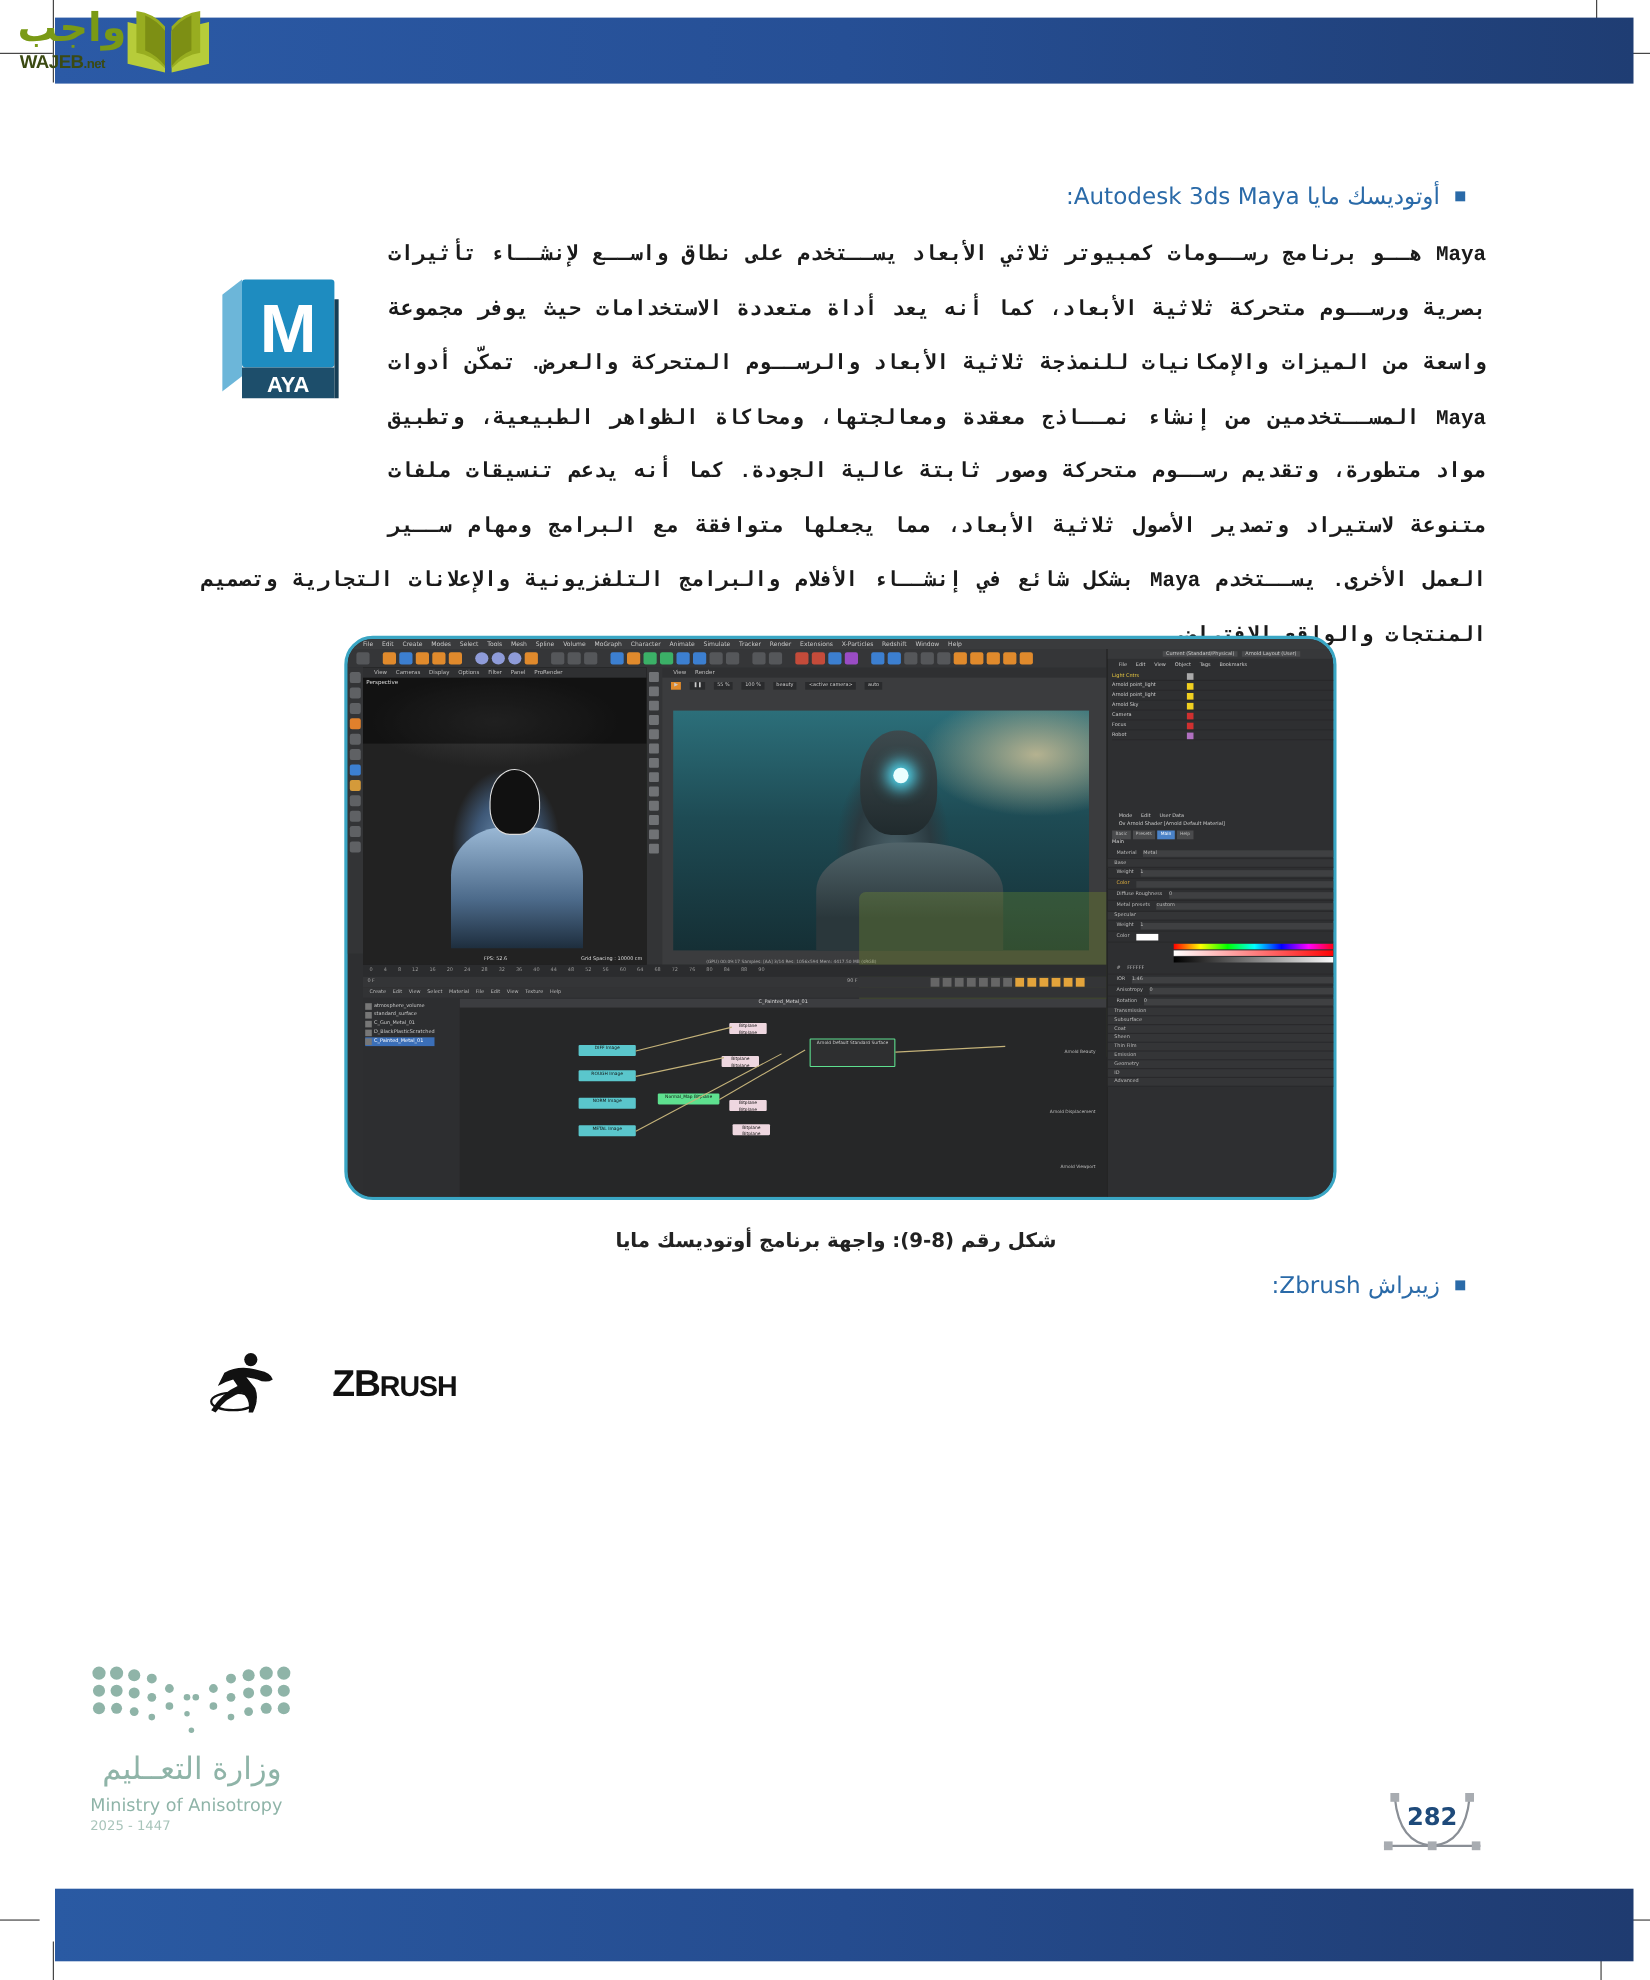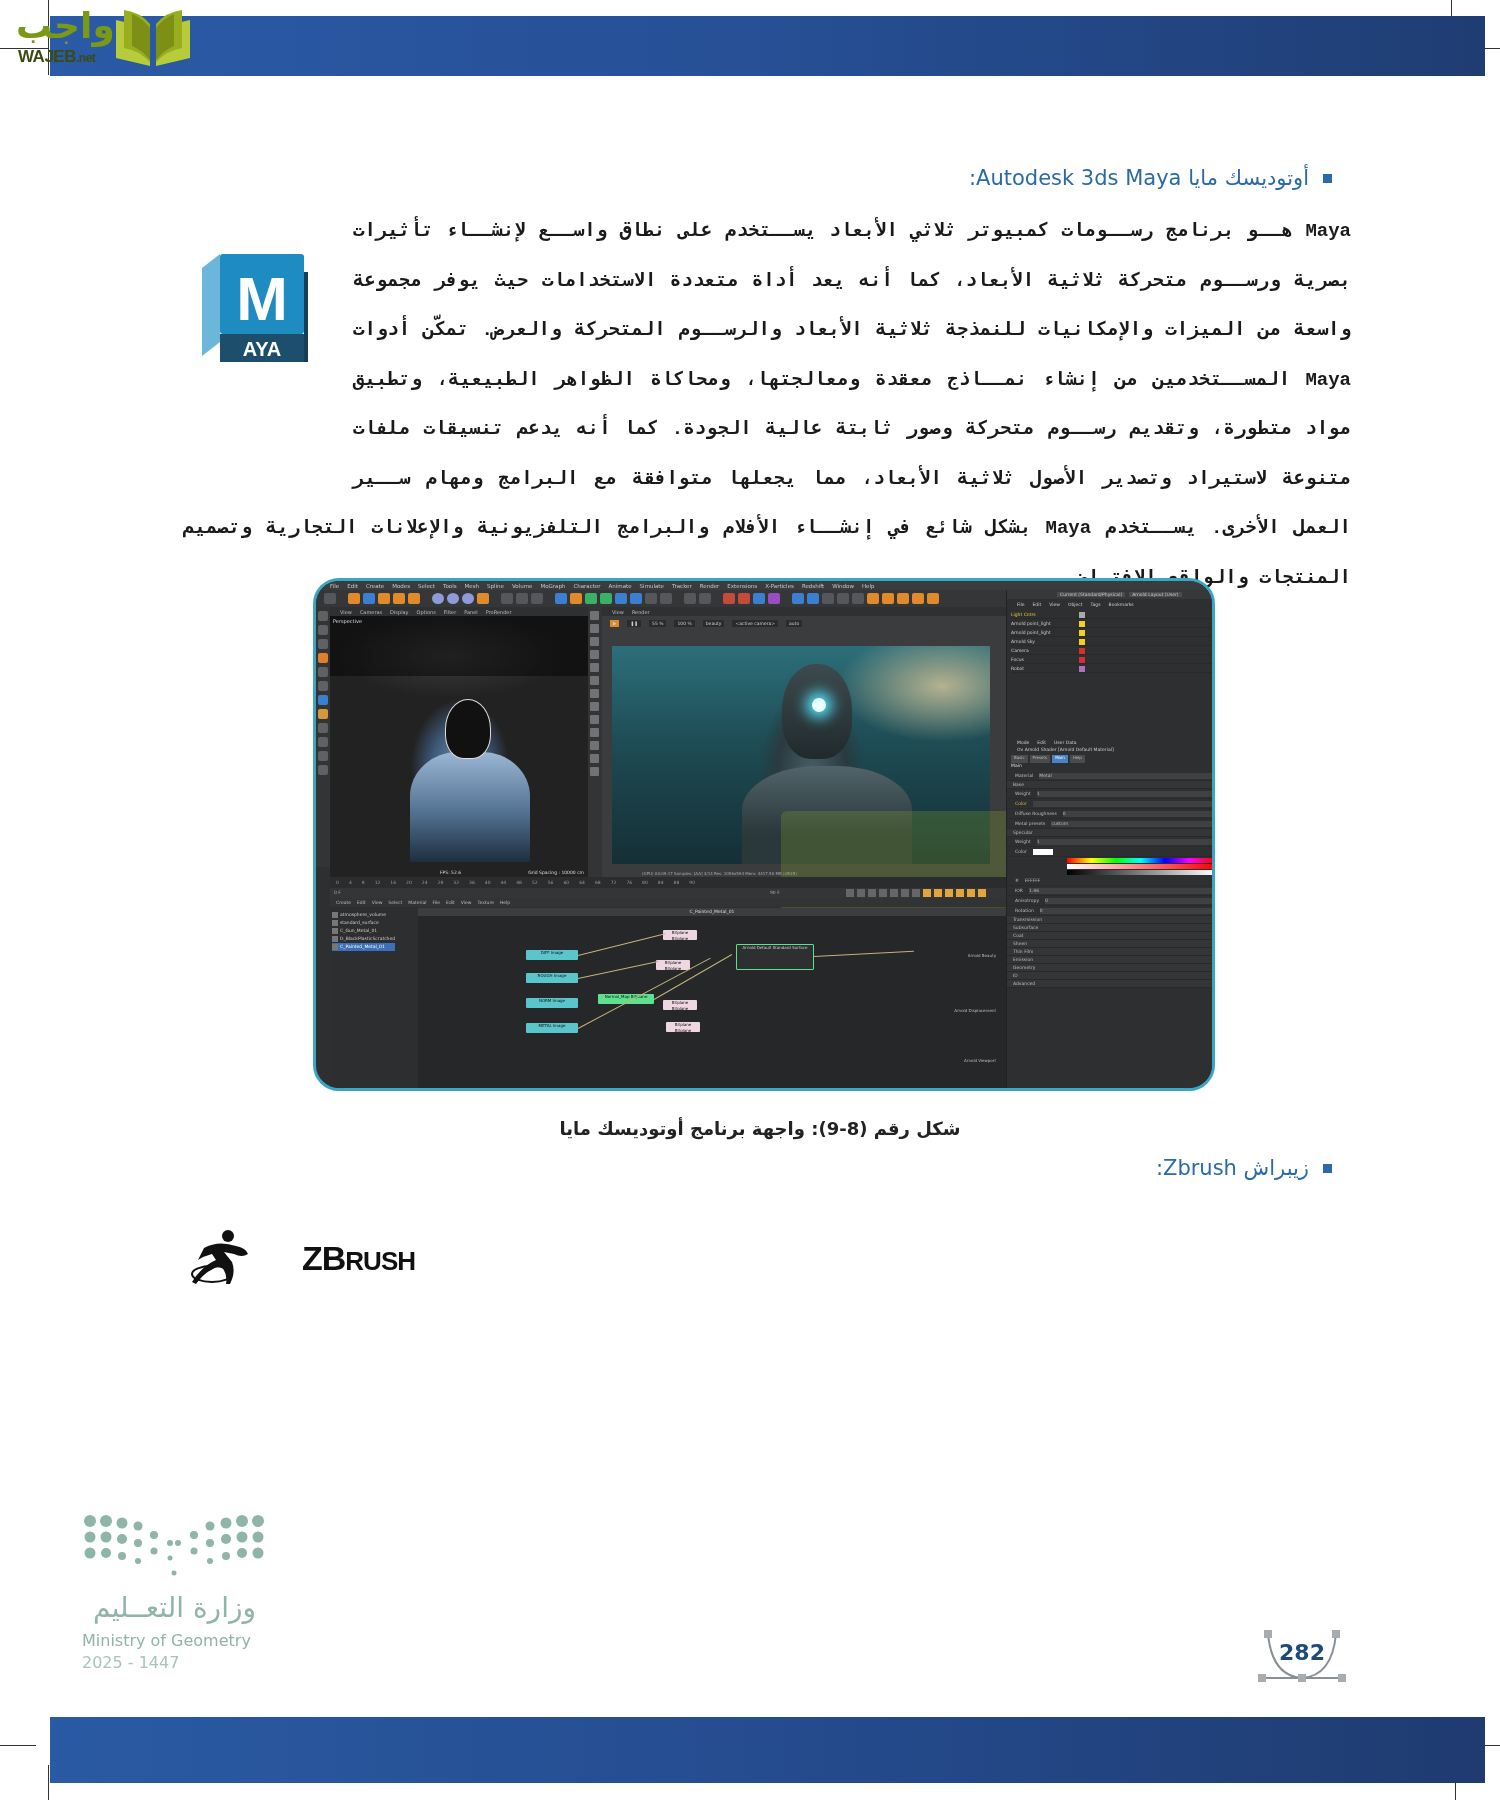--- a/index.html
+++ b/index.html
@@ -150,21 +150,21 @@
     
     .zbrush-logo { position: absolute; left: 190px; top: 1228px; width: 225px; height: 60px; display: flex; align-items: center; gap: 4px; justify-content: space-between; }
     .zbrush-text { font-family: "Liberation Sans", sans-serif; font-weight: bold; font-size: 34px; color: #111; letter-spacing: -1px; }
     .zbrush-text small { font-size: 26px; }
 
     
     .ministry-logo { position: absolute; left: 82px; top: 1513px; width: 190px; height: 160px; }
     .ministry-dots { position: absolute; left: 0; top: 0; width: 185px; height: 70px; }
     .ministry-ar { position: absolute; left: 0; top: 78px; width: 185px; text-align: center; font-size: 28px; color: #8fb4a8; direction: rtl; font-family: "DejaVu Sans", sans-serif; }
     .ministry-en { position: absolute; left: 0; top: 118px; font-size: 16px; color: #8fb4a8; font-family: "DejaVu Sans", sans-serif; white-space: nowrap; }
-    .ministry-year { position: absolute; left: 0; top: 140px; font-size: 16px; color: #a8c4ba; font-family: "DejaVu Sans", sans-serif; }
+    .ministry-year { position: absolute; left: 0; top: 140px; font-size: 12px; color: #a8c4ba; font-family: "DejaVu Sans", sans-serif; }
 
     
     .page-number { position: absolute; left: 1258px; top: 1628px; width: 88px; height: 58px; }
     .page-number-text { position: absolute; left: 0; top: 12px; width: 88px; text-align: center; font-size: 22px; font-weight: bold; color: #1e4a7a; font-family: "DejaVu Sans", sans-serif; }
   </style>
 </head>
 <body>
 
 <div class="crop" data-name="crop-mark" style="left:48px;top:0;width:1px;height:75px;"></div>
 <div class="crop" data-name="crop-mark" style="left:0;top:48px;width:48px;height:1px;"></div>
@@ -609,21 +609,21 @@
         <circle cx="112" cy="22" r="4"></circle>
       <circle cx="176" cy="40" r="5.5"></circle>
         <circle cx="160" cy="40" r="5"></circle>
         <circle cx="144" cy="43" r="4"></circle>
         <circle cx="128" cy="48" r="3"></circle>
         <circle cx="112" cy="38" r="3.5"></circle>
         <circle cx="96" cy="30" r="3"></circle>
     </g>
   </svg>
   <div class="ministry-ar" data-name="ministry-name-arabic">وزارة التعــليم</div>
-  <div class="ministry-en" data-name="ministry-name-english">Ministry of Geometry</div>
+  <div class="ministry-en" data-name="ministry-name-english">Ministry of Anisotropy</div>
   <div class="ministry-year" data-name="ministry-year">2025 - 1447</div>
 </div>
 
 <div class="page-number" data-name="page-number">
   <svg width="88" height="58" viewBox="0 0 88 58" data-name="page-number-curve-icon" style="position:absolute;left:0;top:0;">
     <path d="M10 6 Q14 48 44 50 Q74 48 78 6" fill="none" stroke="#8a8f96" stroke-width="2"></path>
     <line x1="0" y1="50" x2="88" y2="50" stroke="#8a8f96" stroke-width="2"></line>
     <rect x="6" y="2" width="8" height="8" fill="#a8acb1"></rect>
     <rect x="74" y="2" width="8" height="8" fill="#a8acb1"></rect>
     <rect x="0" y="46" width="8" height="8" fill="#a8acb1"></rect>

